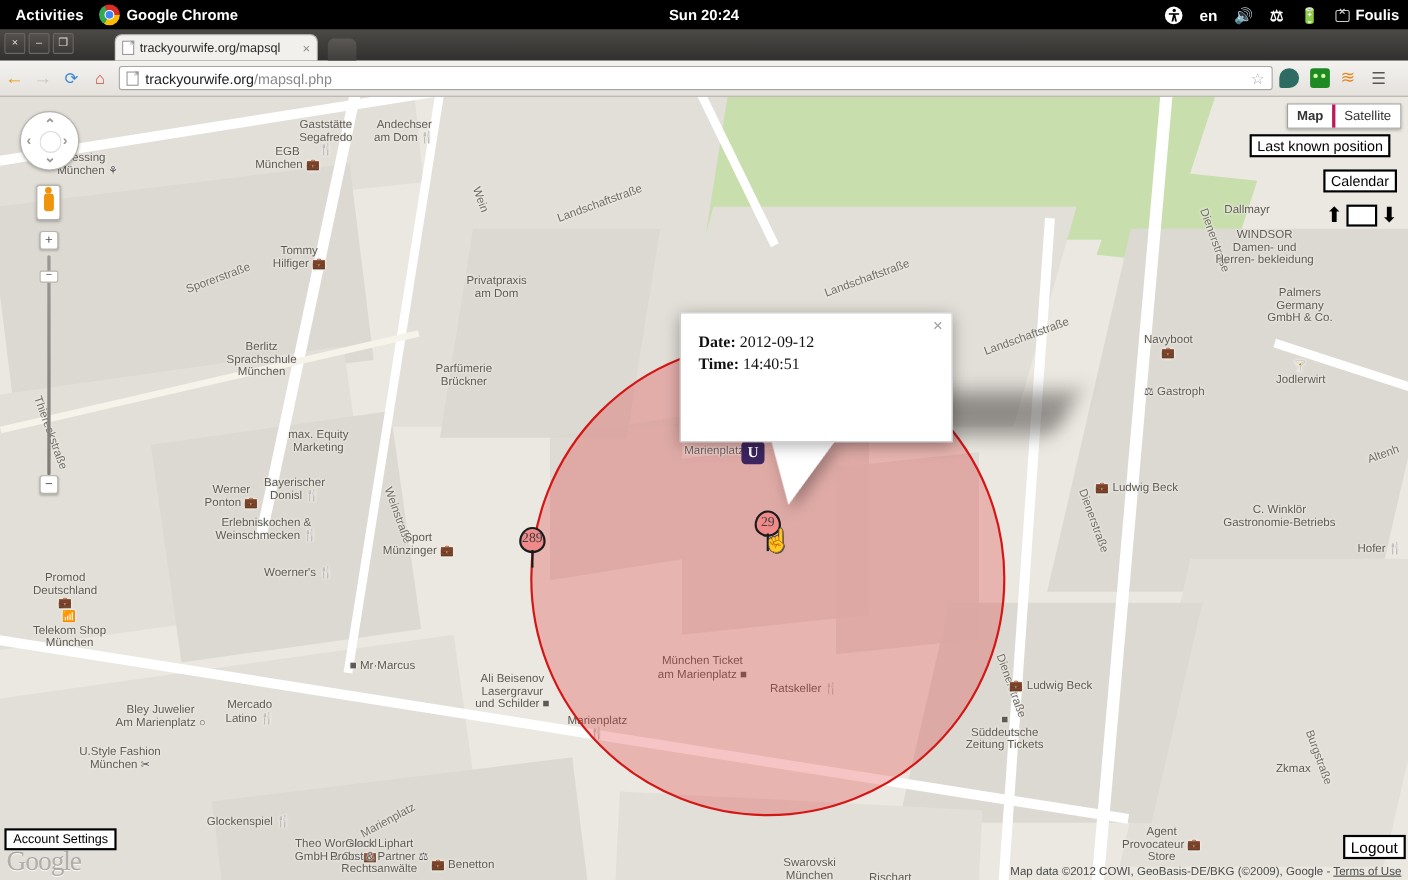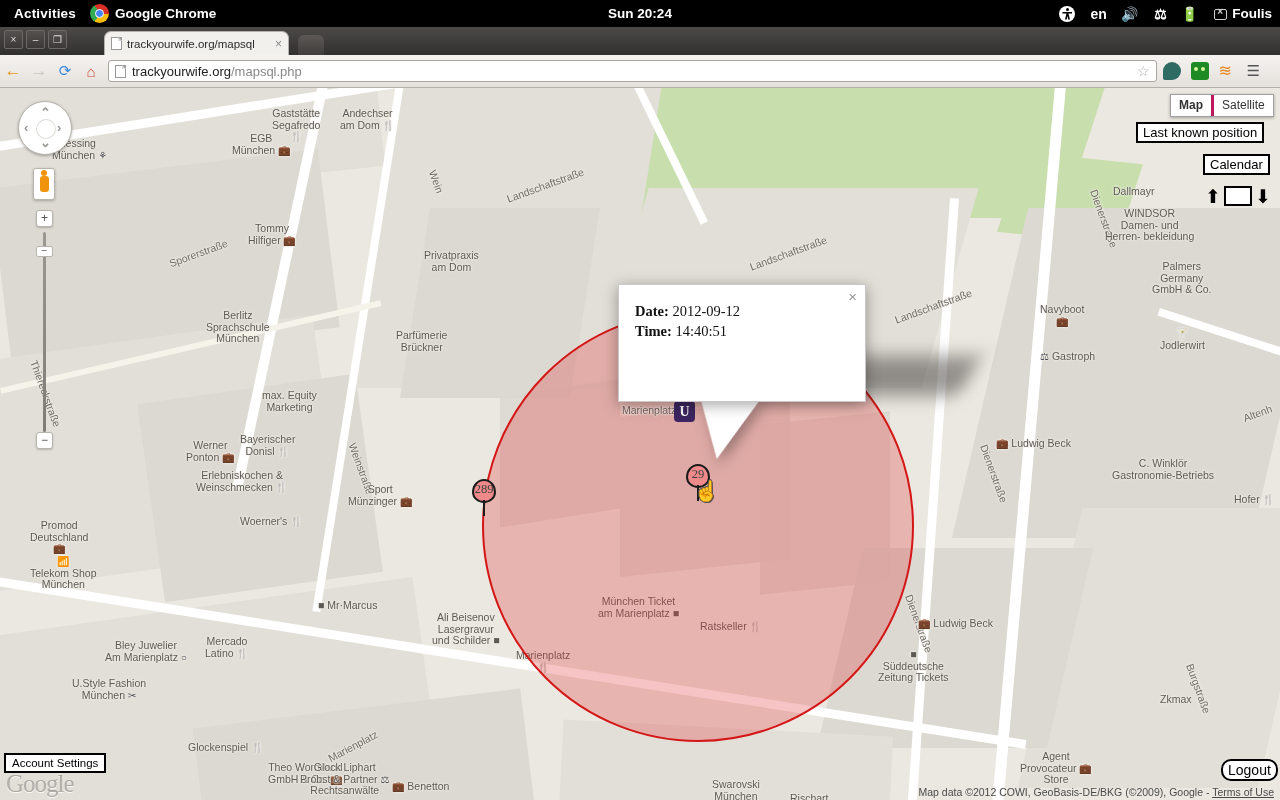--- a/index.html
+++ b/index.html
@@ -229,21 +229,21 @@
   #until-input { width: 102px; }
 
   .gbtn {
     position: absolute; background: #fff; border: 2px solid #000;
     font-family: "Liberation Sans", sans-serif; font-size: 13px;
     color: #000; padding: 1px 5px; z-index: 80; white-space: nowrap;
   }
   #btn-last { left: 1136px; top: 34px; font-size: 13px; }
   #btn-calendar { left: 1203px; top: 66px; }
   #btn-account { left: 4px; top: 665px; font-size: 11.5px; padding: 2px 6px; }
-  #btn-logout { left: 1221px; top: 671px; font-size: 14px; border-radius: 10px; }
+  #btn-logout { left: 1221px; top: 671px; font-size: 14px; }
 
   #maptype {
     position: absolute; left: 1170px; top: 6px; height: 23px;
     display: flex; border: 1px solid #a0a0a0;
     box-shadow: 0 1px 3px rgba(0,0,0,.3); background: #fff; z-index: 80;
   }
   #maptype div { padding: 3px 8px; font-size: 12px; line-height: 15px; color: #333; }
   #btn-map { font-weight: bold; border-right: 3px solid #be185d; }
 
   #stepper {

